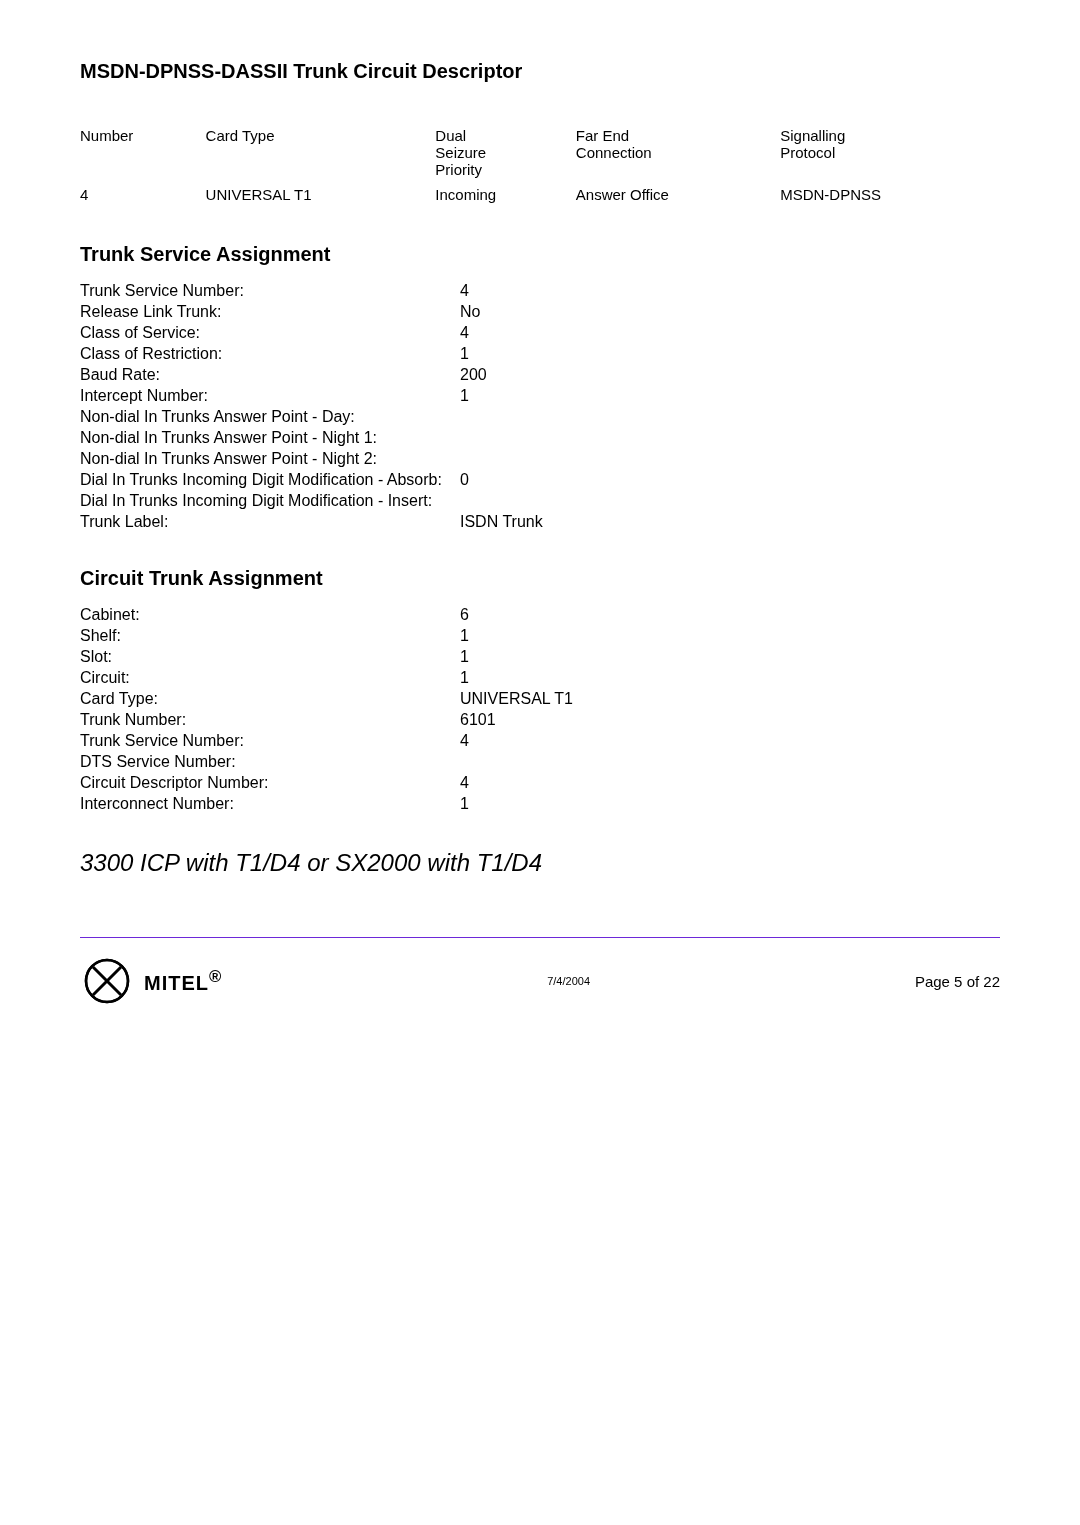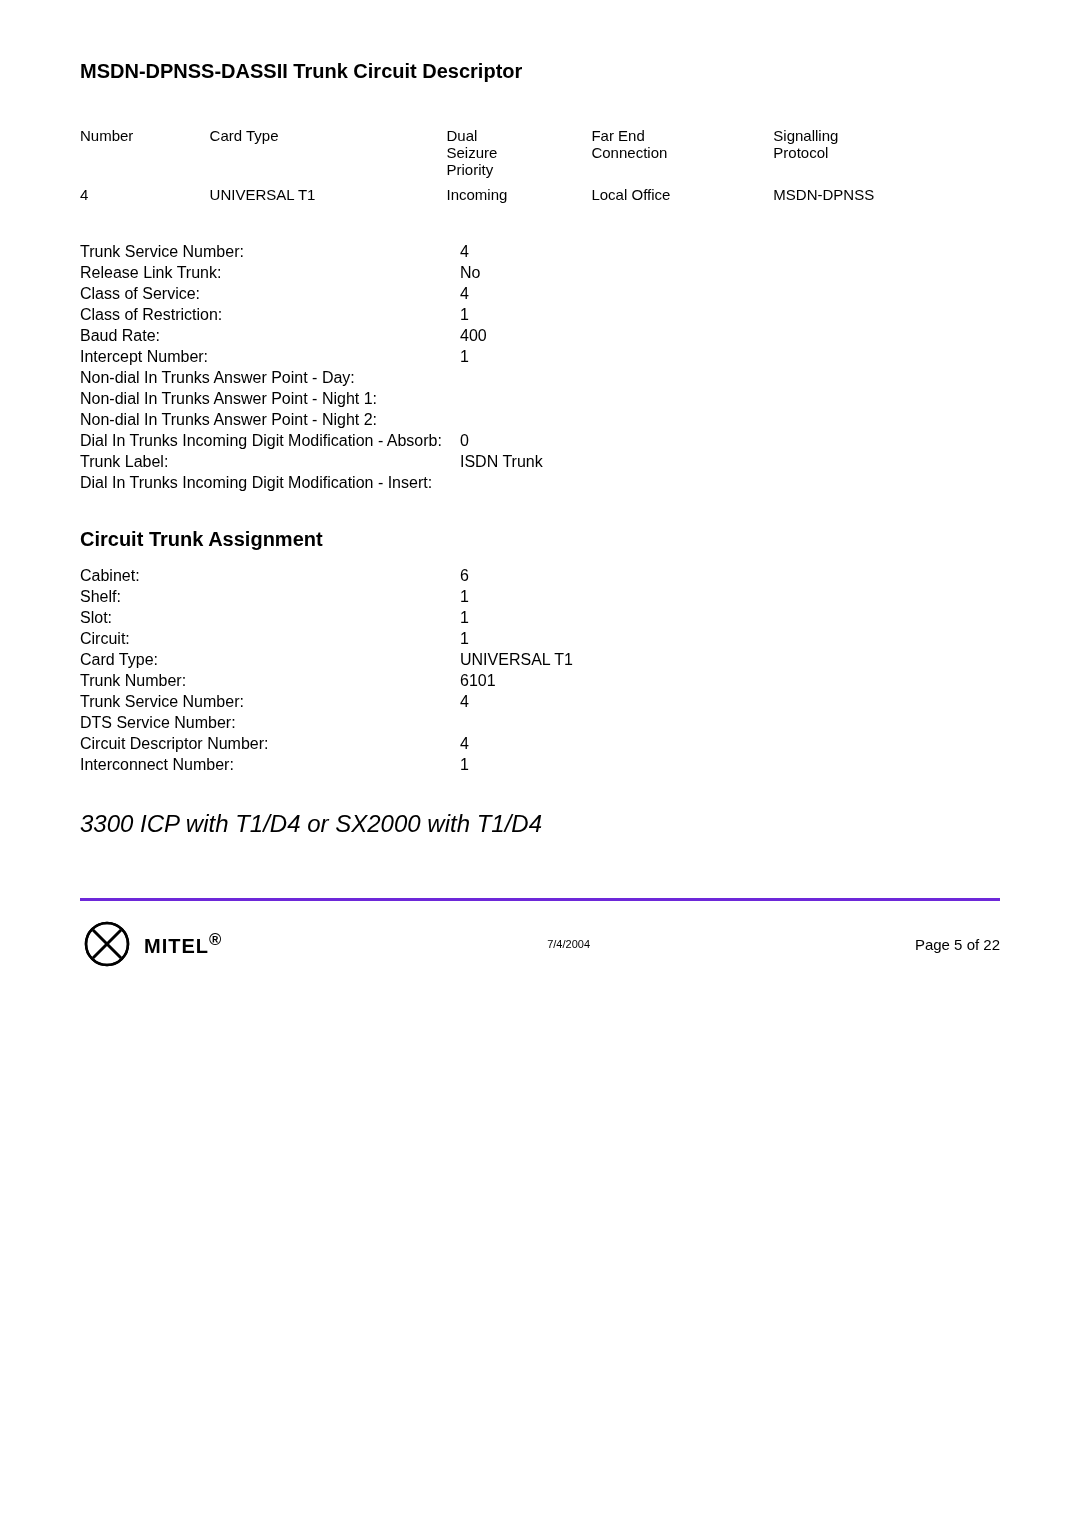--- a/index.html
+++ b/index.html
@@ -49,21 +49,21 @@
     }
     .kv-label { flex: 0 0 auto; min-width: 380px; }
     .kv-value { flex: 0 0 auto; }
 
     
     .footer {
       display: flex;
       align-items: center;
       justify-content: space-between;
       margin-top: 60px;
-      border-top: 3px solid #6d28d9;
+      border-top: 1px solid #6d28d9;
       padding-top: 16px;
     }
     .footer-logo {
       display: flex;
       align-items: center;
       gap: 10px;
     }
     .logo-circle {
       width: 54px;
       height: 54px;
@@ -101,48 +101,49 @@
         <th>Dual<br>Seizure<br>Priority</th>
         <th>Far End<br>Connection</th>
         <th>Signalling<br>Protocol</th>
       </tr>
     </thead>
     <tbody>
       <tr>
         <td>4</td>
         <td>UNIVERSAL T1</td>
         <td>Incoming</td>
-        <td>Local Office</td>
+        <td>Answer Office</td>
         <td>MSDN-DPNSS</td>
       </tr>
     </tbody>
   </table>
 </div>
 
 <div class="kv-section">
+  <div class="section-title">Trunk Service Assignment</div>
   <div>
     <div class="kv-row">
       <span class="kv-label">Trunk Service Number:</span>
       <span class="kv-value">4</span>
     </div>
     <div class="kv-row">
       <span class="kv-label">Release Link Trunk:</span>
       <span class="kv-value">No</span>
     </div>
     <div class="kv-row">
       <span class="kv-label">Class of Service:</span>
       <span class="kv-value">4</span>
     </div>
     <div class="kv-row">
       <span class="kv-label">Class of Restriction:</span>
       <span class="kv-value">1</span>
     </div>
     <div class="kv-row">
       <span class="kv-label">Baud Rate:</span>
-      <span class="kv-value">400</span>
+      <span class="kv-value">200</span>
     </div>
     <div class="kv-row">
       <span class="kv-label">Intercept Number:</span>
       <span class="kv-value">1</span>
     </div>
     <div class="kv-row">
       <span class="kv-label">Non-dial In Trunks Answer Point - Day:</span>
       <span class="kv-value"></span>
     </div>
     <div class="kv-row">
@@ -151,26 +152,26 @@
     </div>
     <div class="kv-row">
       <span class="kv-label">Non-dial In Trunks Answer Point - Night 2:</span>
       <span class="kv-value"></span>
     </div>
     <div class="kv-row">
       <span class="kv-label">Dial In Trunks Incoming Digit Modification - Absorb:</span>
       <span class="kv-value">0</span>
     </div>
     <div class="kv-row">
+      <span class="kv-label">Dial In Trunks Incoming Digit Modification - Insert:</span>
+      <span class="kv-value"></span>
+    </div>
+    <div class="kv-row">
       <span class="kv-label">Trunk Label:</span>
       <span class="kv-value">ISDN Trunk</span>
-    </div>
-    <div class="kv-row">
-      <span class="kv-label">Dial In Trunks Incoming Digit Modification - Insert:</span>
-      <span class="kv-value"></span>
     </div>
   </div>
 </div>
 
 <div class="kv-section">
   <div class="section-title">Circuit Trunk Assignment</div>
   <div>
     <div class="kv-row">
       <span class="kv-label">Cabinet:</span>
       <span class="kv-value">6</span>

